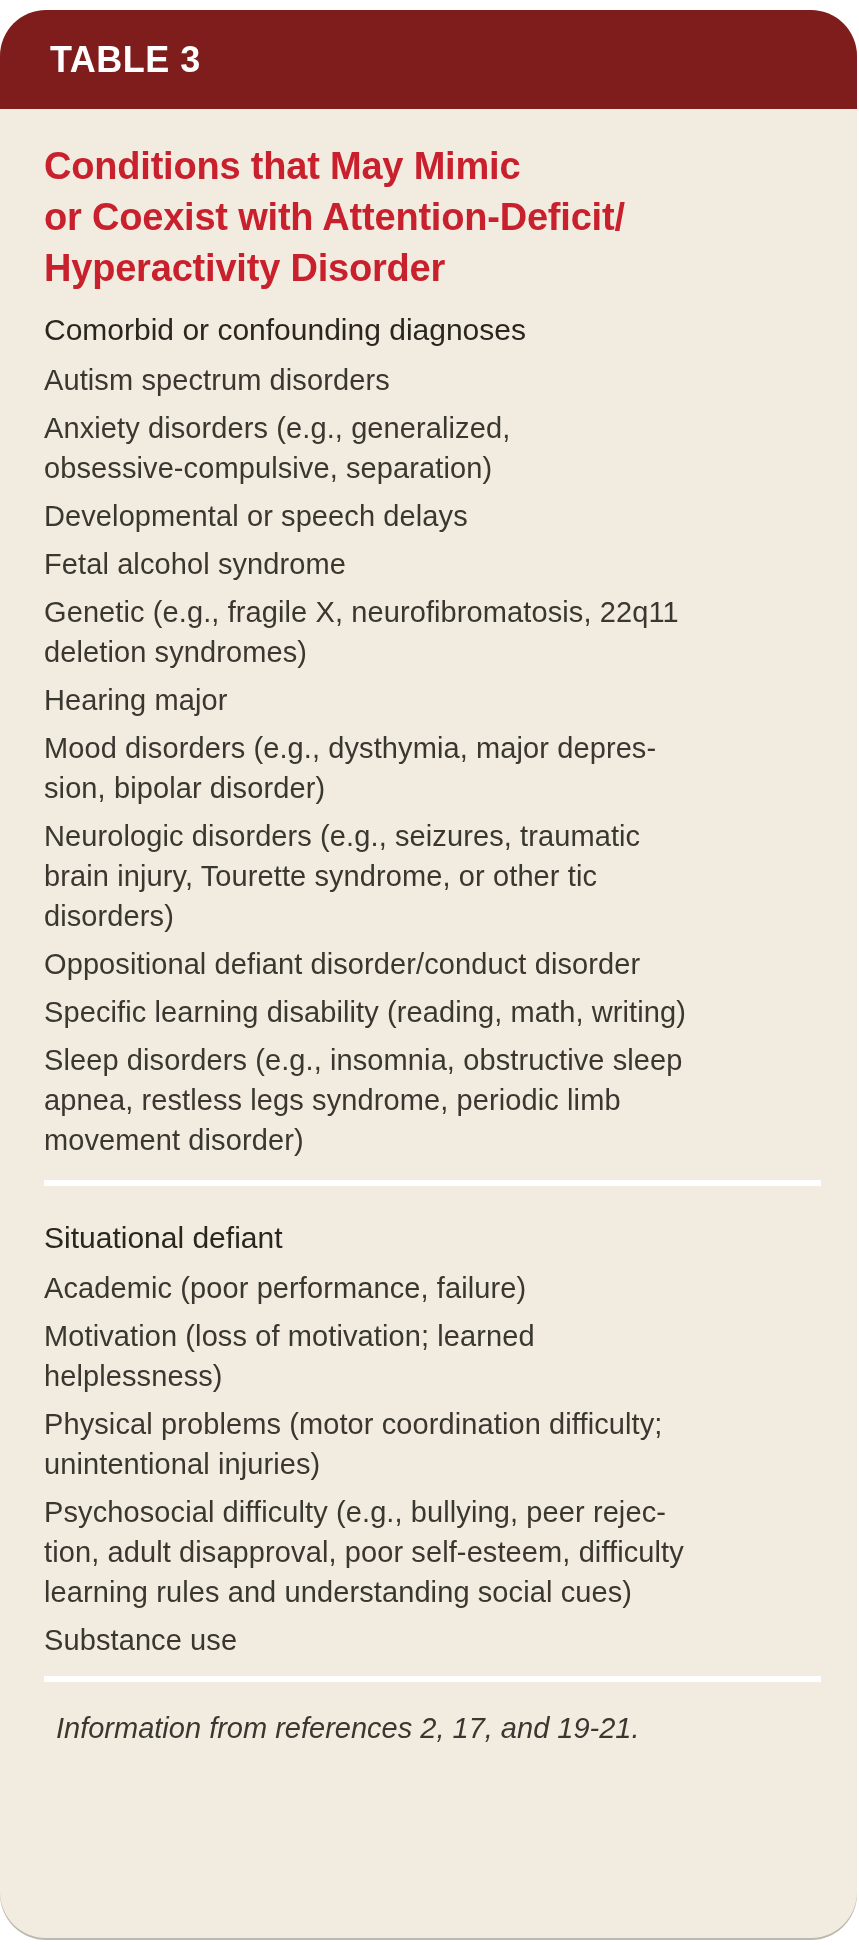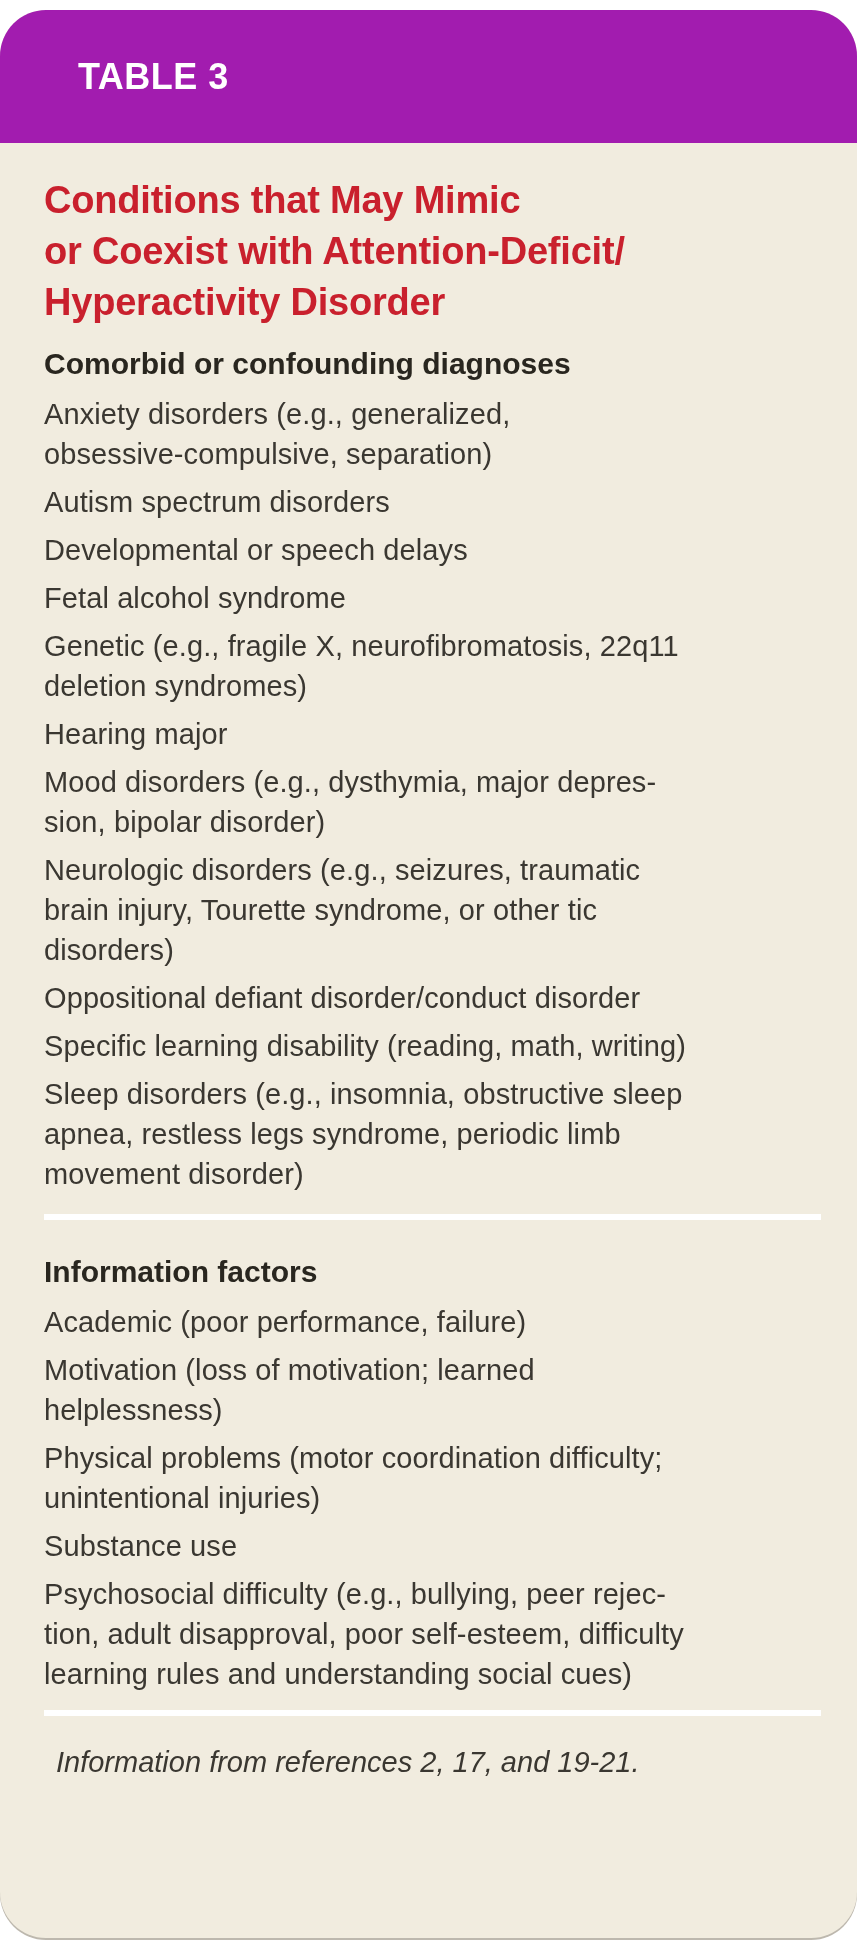--- a/index.html
+++ b/index.html
@@ -20,25 +20,25 @@
     left: 0;
     top: 10px;
     width: 857px;
     height: 1928px;
     background: #f1ecdf;
     border-radius: 46px;
     overflow: hidden;
     box-shadow: 0 2px 0 #bdb8ae;
   }
   .card-header {
-    background: #a21caf;
-    height: 133px;
+    background: #7f1d1d;
+    height: 99px;
     display: flex;
     align-items: center;
-    padding-left: 78px;
+    padding-left: 50px;
     box-sizing: border-box;
   }
   .header-label {
     color: #ffffff;
     font-size: 36px;
     font-weight: bold;
     letter-spacing: 0.5px;
   }
   .card-body {
     padding: 28px 36px 0 44px;
@@ -48,21 +48,21 @@
     font-size: 38px;
     font-weight: bold;
     line-height: 51px;
     white-space: pre-line;
     margin: 4px 0 18px 0;
     letter-spacing: -0.2px;
   }
   .section-heading {
     color: #29261f;
     font-size: 30px;
-    font-weight: bold;
+    font-weight: normal;
     line-height: 36px;
     margin: 0 0 12px 0;
   }
   .item {
     color: #3a3731;
     font-size: 29px;
     font-weight: 300;
     line-height: 40px;
     white-space: pre-line;
     margin: 0 0 8px 0;
@@ -97,52 +97,52 @@
     </div>
 
     <div class="card-body">
 
       <h1 class="table-title">Conditions that May Mimic
 or Coexist with Attention-Deficit/
 Hyperactivity Disorder</h1>
 
       <h2 class="section-heading">Comorbid or confounding diagnoses</h2>
 
+      <div class="item">Autism spectrum disorders</div>
       <div class="item">Anxiety disorders (e.g., generalized,
 obsessive-compulsive, separation)</div>
-      <div class="item">Autism spectrum disorders</div>
       <div class="item">Developmental or speech delays</div>
       <div class="item">Fetal alcohol syndrome</div>
       <div class="item">Genetic (e.g., fragile X, neurofibromatosis, 22q11
 deletion syndromes)</div>
       <div class="item">Hearing major</div>
       <div class="item">Mood disorders (e.g., dysthymia, major depres-
 sion, bipolar disorder)</div>
       <div class="item">Neurologic disorders (e.g., seizures, traumatic
 brain injury, Tourette syndrome, or other tic
 disorders)</div>
       <div class="item">Oppositional defiant disorder/conduct disorder</div>
       <div class="item">Specific learning disability (reading, math, writing)</div>
       <div class="item">Sleep disorders (e.g., insomnia, obstructive sleep
 apnea, restless legs syndrome, periodic limb
 movement disorder)</div>
 
       <hr class="divider">
 
-      <h2 class="section-heading">Information factors</h2>
+      <h2 class="section-heading">Situational defiant</h2>
 
       <div class="item">Academic (poor performance, failure)</div>
       <div class="item">Motivation (loss of motivation; learned
 helplessness)</div>
       <div class="item">Physical problems (motor coordination difficulty;
 unintentional injuries)</div>
-      <div class="item">Substance use</div>
       <div class="item">Psychosocial difficulty (e.g., bullying, peer rejec-
 tion, adult disapproval, poor self-esteem, difficulty
 learning rules and understanding social cues)</div>
+      <div class="item">Substance use</div>
 
       <hr class="divider second">
 
       <p class="footnote">Information from references 2, 17, and 19-21.</p>
 
     </div>
   </div>
 </div>
 
 </body></html>

